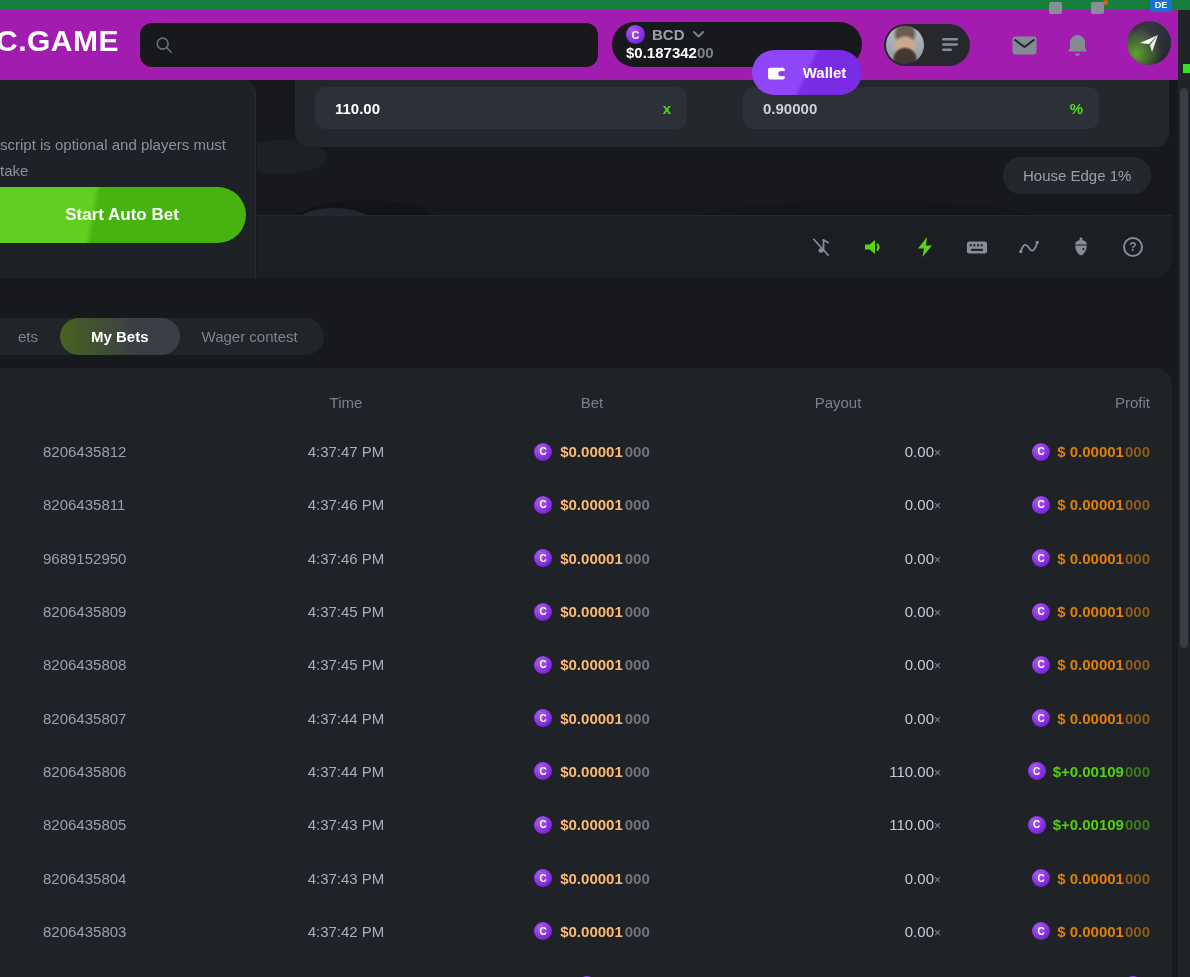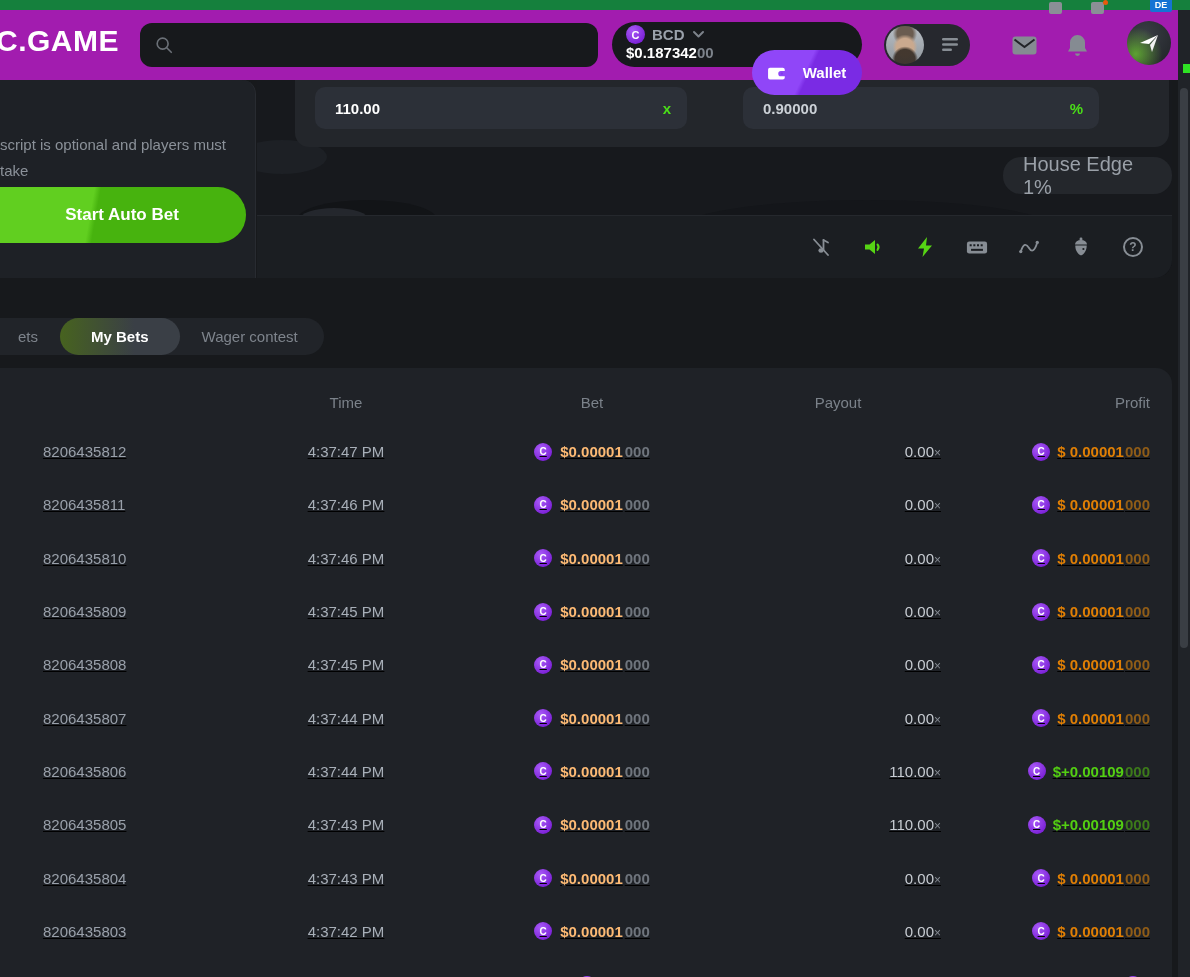--- a/index.html
+++ b/index.html
@@ -62,40 +62,40 @@
   #inputs-strip { left:38px; top:-14px; width:874px; height:81px; background:#23262b; border-radius:14px; }
   .game-input { position:absolute; top:21px; height:42px; background:#2c3038; border-radius:10px;
     display:flex; align-items:center; padding:0 16px 0 20px; }
   #input-payout { left:20px; width:372px; }
   #input-chance { left:448px; width:356px;align-items:center; }
   .game-input input { background:transparent; border:none; outline:none; color:#fff; font-weight:bold; font-size:15px;
     width:100%; font-family:inherit; }
   #input-chance input { color:#ccd1d7; }
   .suffix { color:#4ade18; font-weight:bold; font-size:15px; margin-left:8px; }
   #house-edge { left:746px; top:77px; height:37px; padding:0 20px; background:#24272c; border-radius:18px;
-    color:#9aa0a8; font-size:20px; display:flex; align-items:center; }
+    color:#9aa0a8; font-size:15px; display:flex; align-items:center; }
   #game-toolbar { left:0; bottom:0; width:915px; height:63px; background:#1b1e22; border-top:1px solid #25282d;
     display:flex; align-items:center; justify-content:flex-end; gap:30px; padding-right:28px; }
   .tool { width:22px; height:22px; display:flex; align-items:center; justify-content:center; cursor:pointer; }
   #help-icon { width:20px; height:20px; border:2px solid #878d94; border-radius:50%; color:#878d94;
     font-size:12px; font-weight:bold; display:flex; align-items:center; justify-content:center; }
 
   
   #tabs { left:-80px; top:318px; height:37px; background:#212429; border-radius:19px; display:flex;
     align-items:center; padding-right:4px; }
   .tab { color:#7e848c; font-size:15px; padding:0 22px; cursor:pointer; height:37px; display:flex; align-items:center; }
   #tab-my-bets { background:linear-gradient(90deg,#47631f,#3a3f46 62%); border-radius:19px; color:#fff;
     font-weight:bold; padding:0 31px; }
 
   
   #bets-table { left:0; top:368px; width:1172px; height:609px; background:#1f2227; border-radius:0 16px 0 0;
     overflow:hidden; }
   .t-grid { display:grid; grid-template-columns:200px 206px 286px 206px 1fr; align-items:center; padding-right:22px;margin-left:43px; }
   #t-head { height:57px; color:#7b828a; font-size:15px; padding-top:12px; }
-  .t-row { height:53.3px; cursor:pointer;text-decoration:underline; }
+  .t-row { height:53.3px; cursor:pointer; }
   .c-id { color:#99a0aa; font-size:15px; }
   .c-time { color:#a8afb8; font-size:15px; text-align:center; }
   .cc { display:flex; align-items:center; justify-content:center; gap:8px; }
   .ce { display:flex; align-items:center; justify-content:flex-end; gap:7px; }
   .th-c { text-align:center; } .th-r { text-align:right; }
   .bet-main { color:#fdba74; font-weight:bold; font-size:15px; }
   .bet-sub { color:#6f757d; font-weight:bold; font-size:15px; margin-left:-6px; }
   .c-payout { color:#c7ccd2; font-size:15px; text-align:right; }
   .c-payout .x { color:#868c94; font-size:12px; }
   .p-main { font-weight:bold; font-size:15px; }
@@ -297,21 +297,21 @@
           <span class="bet-sub">000</span>
         </span>
         <span class="c-payout"><span>0.00</span><span class="x">×</span></span>
         <span class="ce">
           <span class="coin coin-sm">C</span>
           <span class="p-main">$ 0.00001</span>
           <span class="p-sub">000</span>
         </span>
       </div>
       <div class="t-grid t-row loss">
-        <span class="c-id">8206435810</span>
+        <span class="c-id">9689152950</span>
         <span class="c-time">4:37:46 PM</span>
         <span class="cc">
           <span class="coin coin-sm">C</span>
           <span class="bet-main">$0.00001</span>
           <span class="bet-sub">000</span>
         </span>
         <span class="c-payout"><span>0.00</span><span class="x">×</span></span>
         <span class="ce">
           <span class="coin coin-sm">C</span>
           <span class="p-main">$ 0.00001</span>

